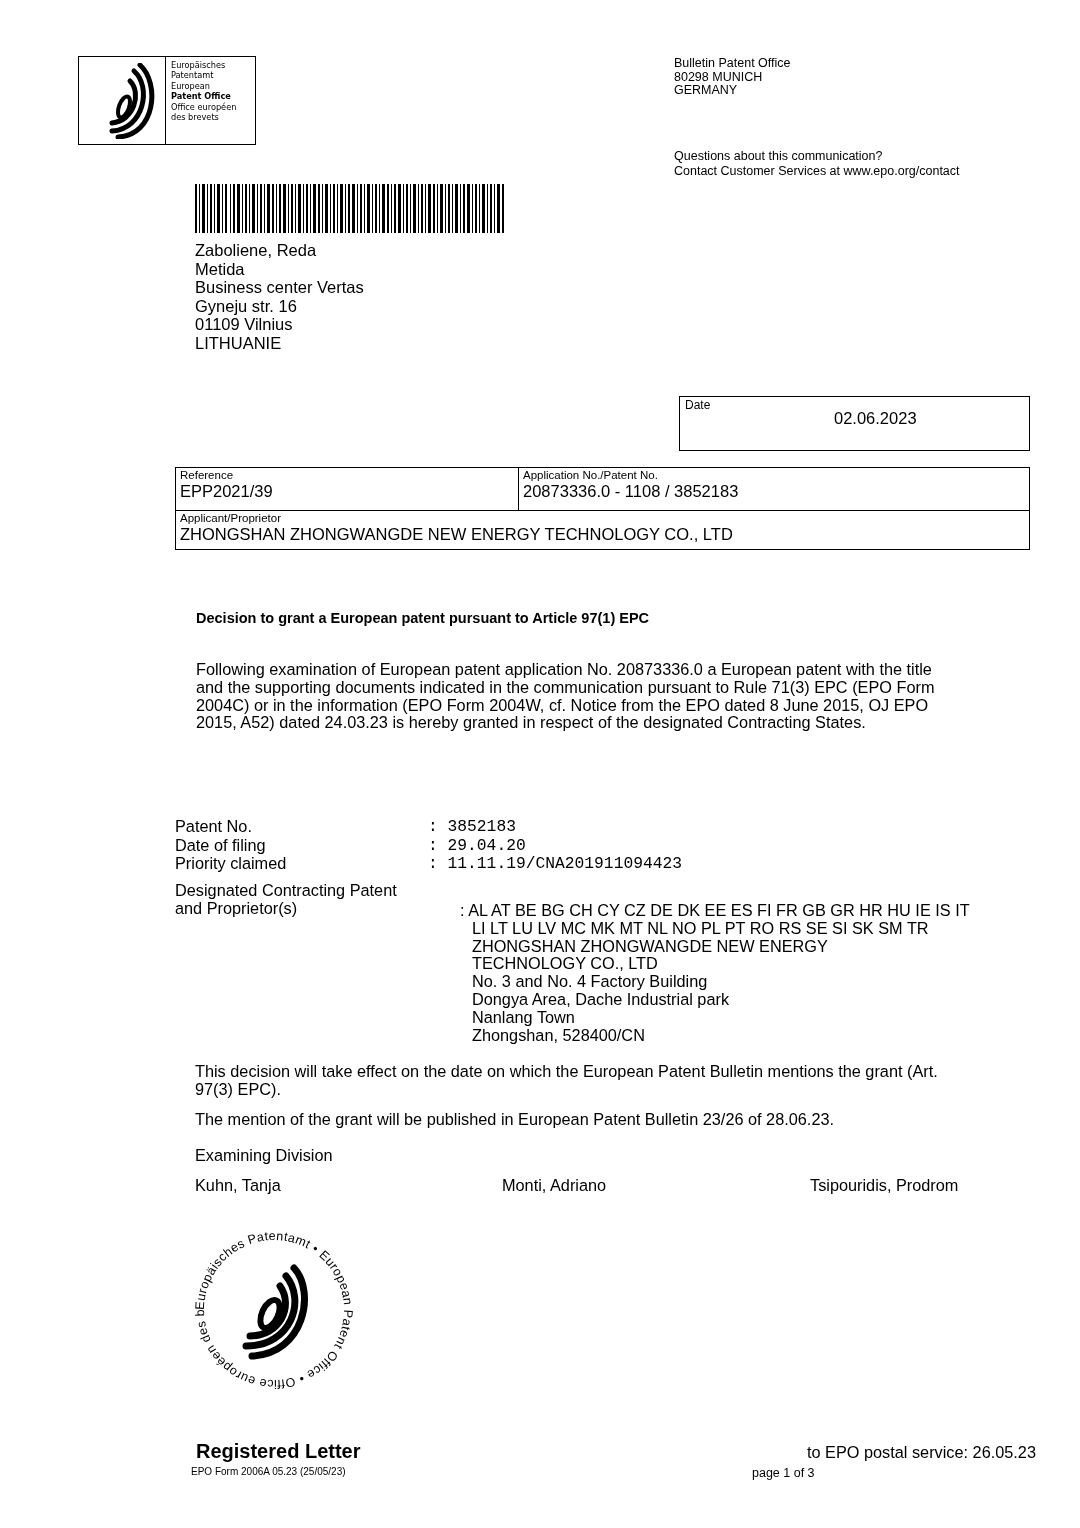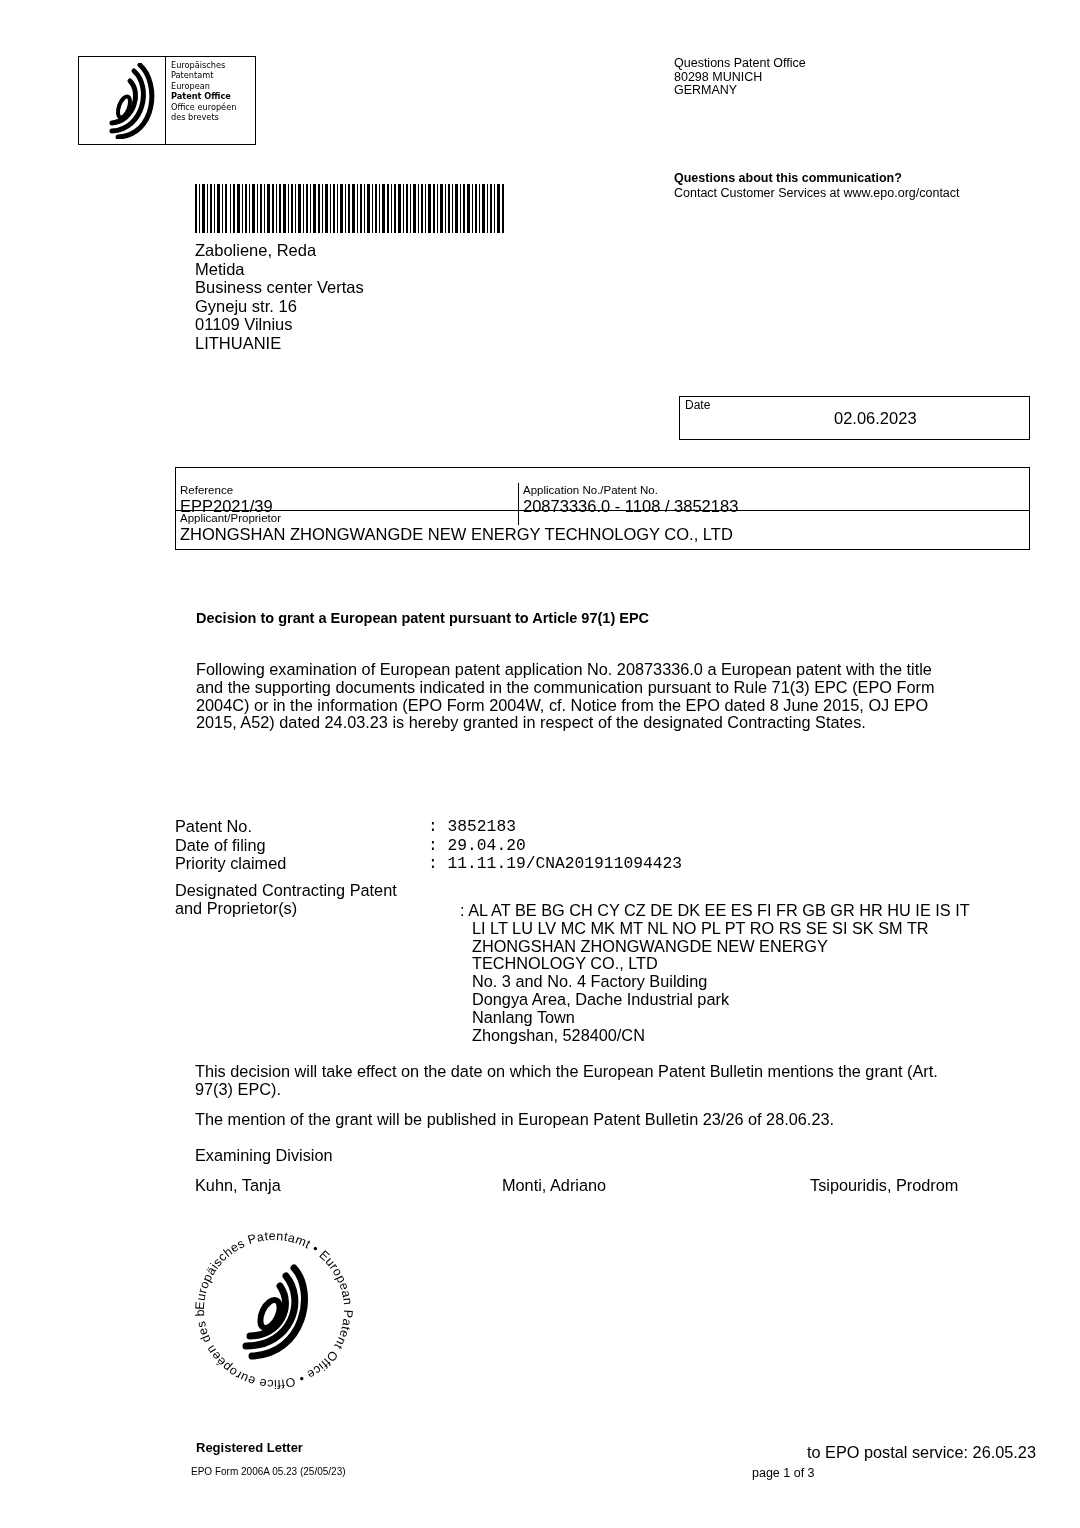--- a/index.html
+++ b/index.html
@@ -4,44 +4,44 @@
   <style>
     html, body { margin: 0; padding: 0; background: #fff; }
     body { width: 1080px; height: 1528px; position: relative; overflow: hidden; color: #000; font-family: "Liberation Sans", sans-serif; }
     .abs { position: absolute; padding-left: 20px; }
     .logo-box { left: 78px; top: 56px; width: 178px; height: 89px; border: 1.5px solid #000; box-sizing: border-box; display: flex; }
     .logo-mark { width: 66px; border-right: 1.5px solid #000; display: flex; align-items: center; justify-content: center; }
     .logo-text { padding: 4px 0 0 5px; font-size: 8.2px; line-height: 9.6px; font-family: "DejaVu Sans", sans-serif; }
     .logo-text div { margin-bottom: 2px; }
     .sender { left: 654px; top: 57px; font-size: 12.5px; line-height: 13.5px; }
     .questions { left: 654px; top: 149px; font-size: 12.5px; line-height: 14.5px; }
-    .questions .q { font-weight: bold; margin-top: 22px; }
+    .questions .q { font-weight: normal; }
     .barcode { left: 175px; top: 184px; width: 310px; height: 49px; }
     .address { left: 175px; top: 241px; font-size: 16.5px; line-height: 18.6px; }
-    .datebox { left: 679px; top: 396px; width: 351px; height: 44px; border: 1.3px solid #000; box-sizing: border-box; }
+    .datebox { left: 679px; top: 396px; width: 351px; height: 55px; border: 1.3px solid #000; box-sizing: border-box; }
     .datebox .lbl { position: absolute; left: 5px; top: 1px; font-size: 12px; }
     .datebox .val { position: absolute; left: 128px; top: 12px; font-size: 16.5px; margin-left: 26px; }
     .reftable { left: 175px; top: 467px; width: 855px; height: 83px; border: 1.3px solid #000; box-sizing: border-box; }
     .reftable .row1 { position: absolute; left: 0; top: 0; width: 100%; height: 43px; border-bottom: 1.3px solid #000; box-sizing: border-box; }
-    .reftable .cell { position: absolute; top: 15px; height: 100%; box-sizing: border-box; padding-left: 4px; }
+    .reftable .cell { position: absolute; top: 0; height: 100%; box-sizing: border-box; padding-left: 4px; }
     .reftable .cell.c2 { left: 342px; border-left: 1.3px solid #000; }
     .reftable .small { font-size: 11.5px; line-height: 13px; margin-top: 1px; }
     .reftable .big { font-size: 16.5px; line-height: 18px; }
     .reftable .row2 { position: absolute; left: 0; top: 43px; padding-left: 4px; }
     .heading { left: 176px; top: 610px; font-size: 14.5px; font-weight: bold; }
     .para { left: 176px; top: 661px; width: 850px; font-size: 16.3px; line-height: 17.8px; }
     .kv { left: 175px; font-size: 16.3px; line-height: 17.8px; }
     .kv .k { position: absolute; left: 0; white-space: nowrap; }
     .kv .v { position: absolute; left: 253px; white-space: nowrap; font-family: Liberation Mono, monospace; }
     .states { left: 440px; top: 902px; font-size: 16.3px; line-height: 17.8px; }
     .states div { white-space: nowrap; }
     .states .indent { padding-left: 12px; }
     .text16 { font-size: 16.3px; line-height: 17.8px; }
     .stamp { left: 168px; top: 1228px; width: 172px; height: 165px; }
-    .reg { left: 176px; top: 1440px; font-size: 13px; font-weight: bold; }
+    .reg { left: 176px; top: 1440px; font-size: 20px; font-weight: bold; }
     .form { left: 171px; top: 1466px; font-size: 10px; }
     .postal { left: 787px; top: 1443px; font-size: 16.3px; }
     .page { left: 732px; top: 1466px; font-size: 12.5px; }
   </style>
 </head>
 <body>
 
 <div class="abs logo-box">
   <div class="logo-mark">
     <svg width="56" height="76" viewBox="0 0 56 76">
@@ -54,21 +54,21 @@
     </svg>
   </div>
   <div class="logo-text">
     <div><span>Europäisches</span><br><span>Patentamt</span></div>
     <div><span>European</span><br><span style="font-weight:bold">Patent Office</span></div>
     <div><span>Office européen</span><br><span>des brevets</span></div>
   </div>
 </div>
 
 <div class="abs sender">
-  <div>Questions Patent Office</div>
+  <div>Bulletin Patent Office</div>
   <div>80298 MUNICH</div>
   <div>GERMANY</div>
 </div>
 
 <div class="abs questions">
   <div class="q">Questions about this communication?</div>
   <div>Contact Customer Services at www.epo.org/contact</div>
 </div>
 
 <div class="abs barcode">

